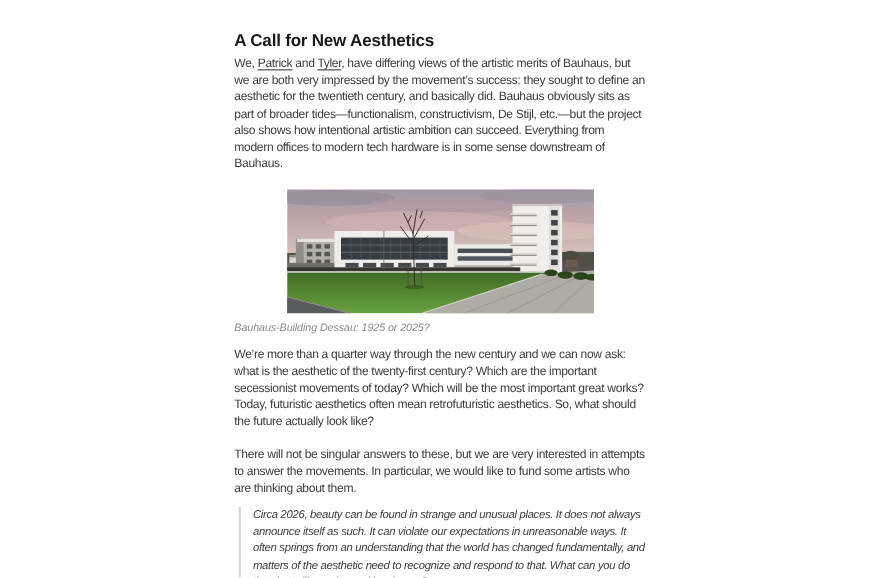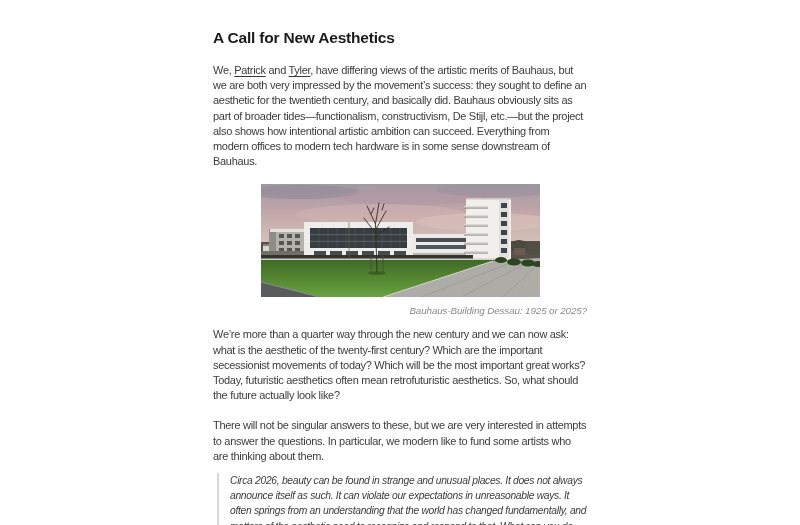--- a/index.html
+++ b/index.html
@@ -14,38 +14,38 @@
     margin: 0 auto;
     padding-top: 28px;
     color: #3c3c3c;
   }
   h1.article-heading {
     font-size: 15.5px;
     line-height: 20px;
     font-weight: 700;
     letter-spacing: -0.2px;
     color: #1a1a1a;
-    margin-bottom: 15px;
+    margin-bottom: 3px;
   }
   .body-p {
     font-size: 11px;
     line-height: 15.2px;
     letter-spacing: -0.3px;
     color: #3c3c3c;
     margin-bottom: 15px;
   }
   .body-p.tight { margin-bottom: 9px; }
   .inline-link {
     color: inherit;
     text-decoration: underline;
     text-underline-offset: 1.5px;
   }
   figure.bauhaus-figure {
     margin: 8px 0 10px 0;
-    text-align: right;
+    text-align: left;
   }
   .photo-frame {
     width: 279px;
     height: 113px;
     margin: 0 auto;
     overflow: hidden;
     line-height: 0;
   }
   figcaption.photo-caption {
     margin-top: 7px;
@@ -224,19 +224,19 @@
           <line x1="110" y1="88" x2="110" y2="72"></line>
           <line x1="122" y1="88" x2="122" y2="72"></line>
         </g>
       </svg>
     </div>
     <figcaption class="photo-caption">Bauhaus-Building Dessau: 1925 or 2025?</figcaption>
   </figure>
 
   <p class="body-p">We’re more than a quarter way through the new century and we can now ask: what is the aesthetic of the twenty-first century? Which are the important secessionist movements of today? Which will be the most important great works? Today, futuristic aesthetics often mean retrofuturistic aesthetics. So, what should the future actually look like?</p>
 
-  <p class="body-p tight">There will not be singular answers to these, but we are very interested in attempts to answer the questions. In particular, we modern like to fund some artists who are thinking about them.</p>
+  <p class="body-p tight">There will not be singular answers to these, but we are very interested in attempts to answer the movements. In particular, we would like to fund some artists who are thinking about them.</p>
 
   <blockquote class="quote-block">
     <p class="quote-p">Circa 2026, beauty can be found in strange and unusual places. It does not always announce itself as such. It can violate our expectations in unreasonable ways. It often springs from an understanding that the world has changed fundamentally, and matters of the aesthetic need to recognize and respond to that. What can you do that that will surprise and inspire me?</p>
   </blockquote>
 
 </article>
 
 </body></html>

